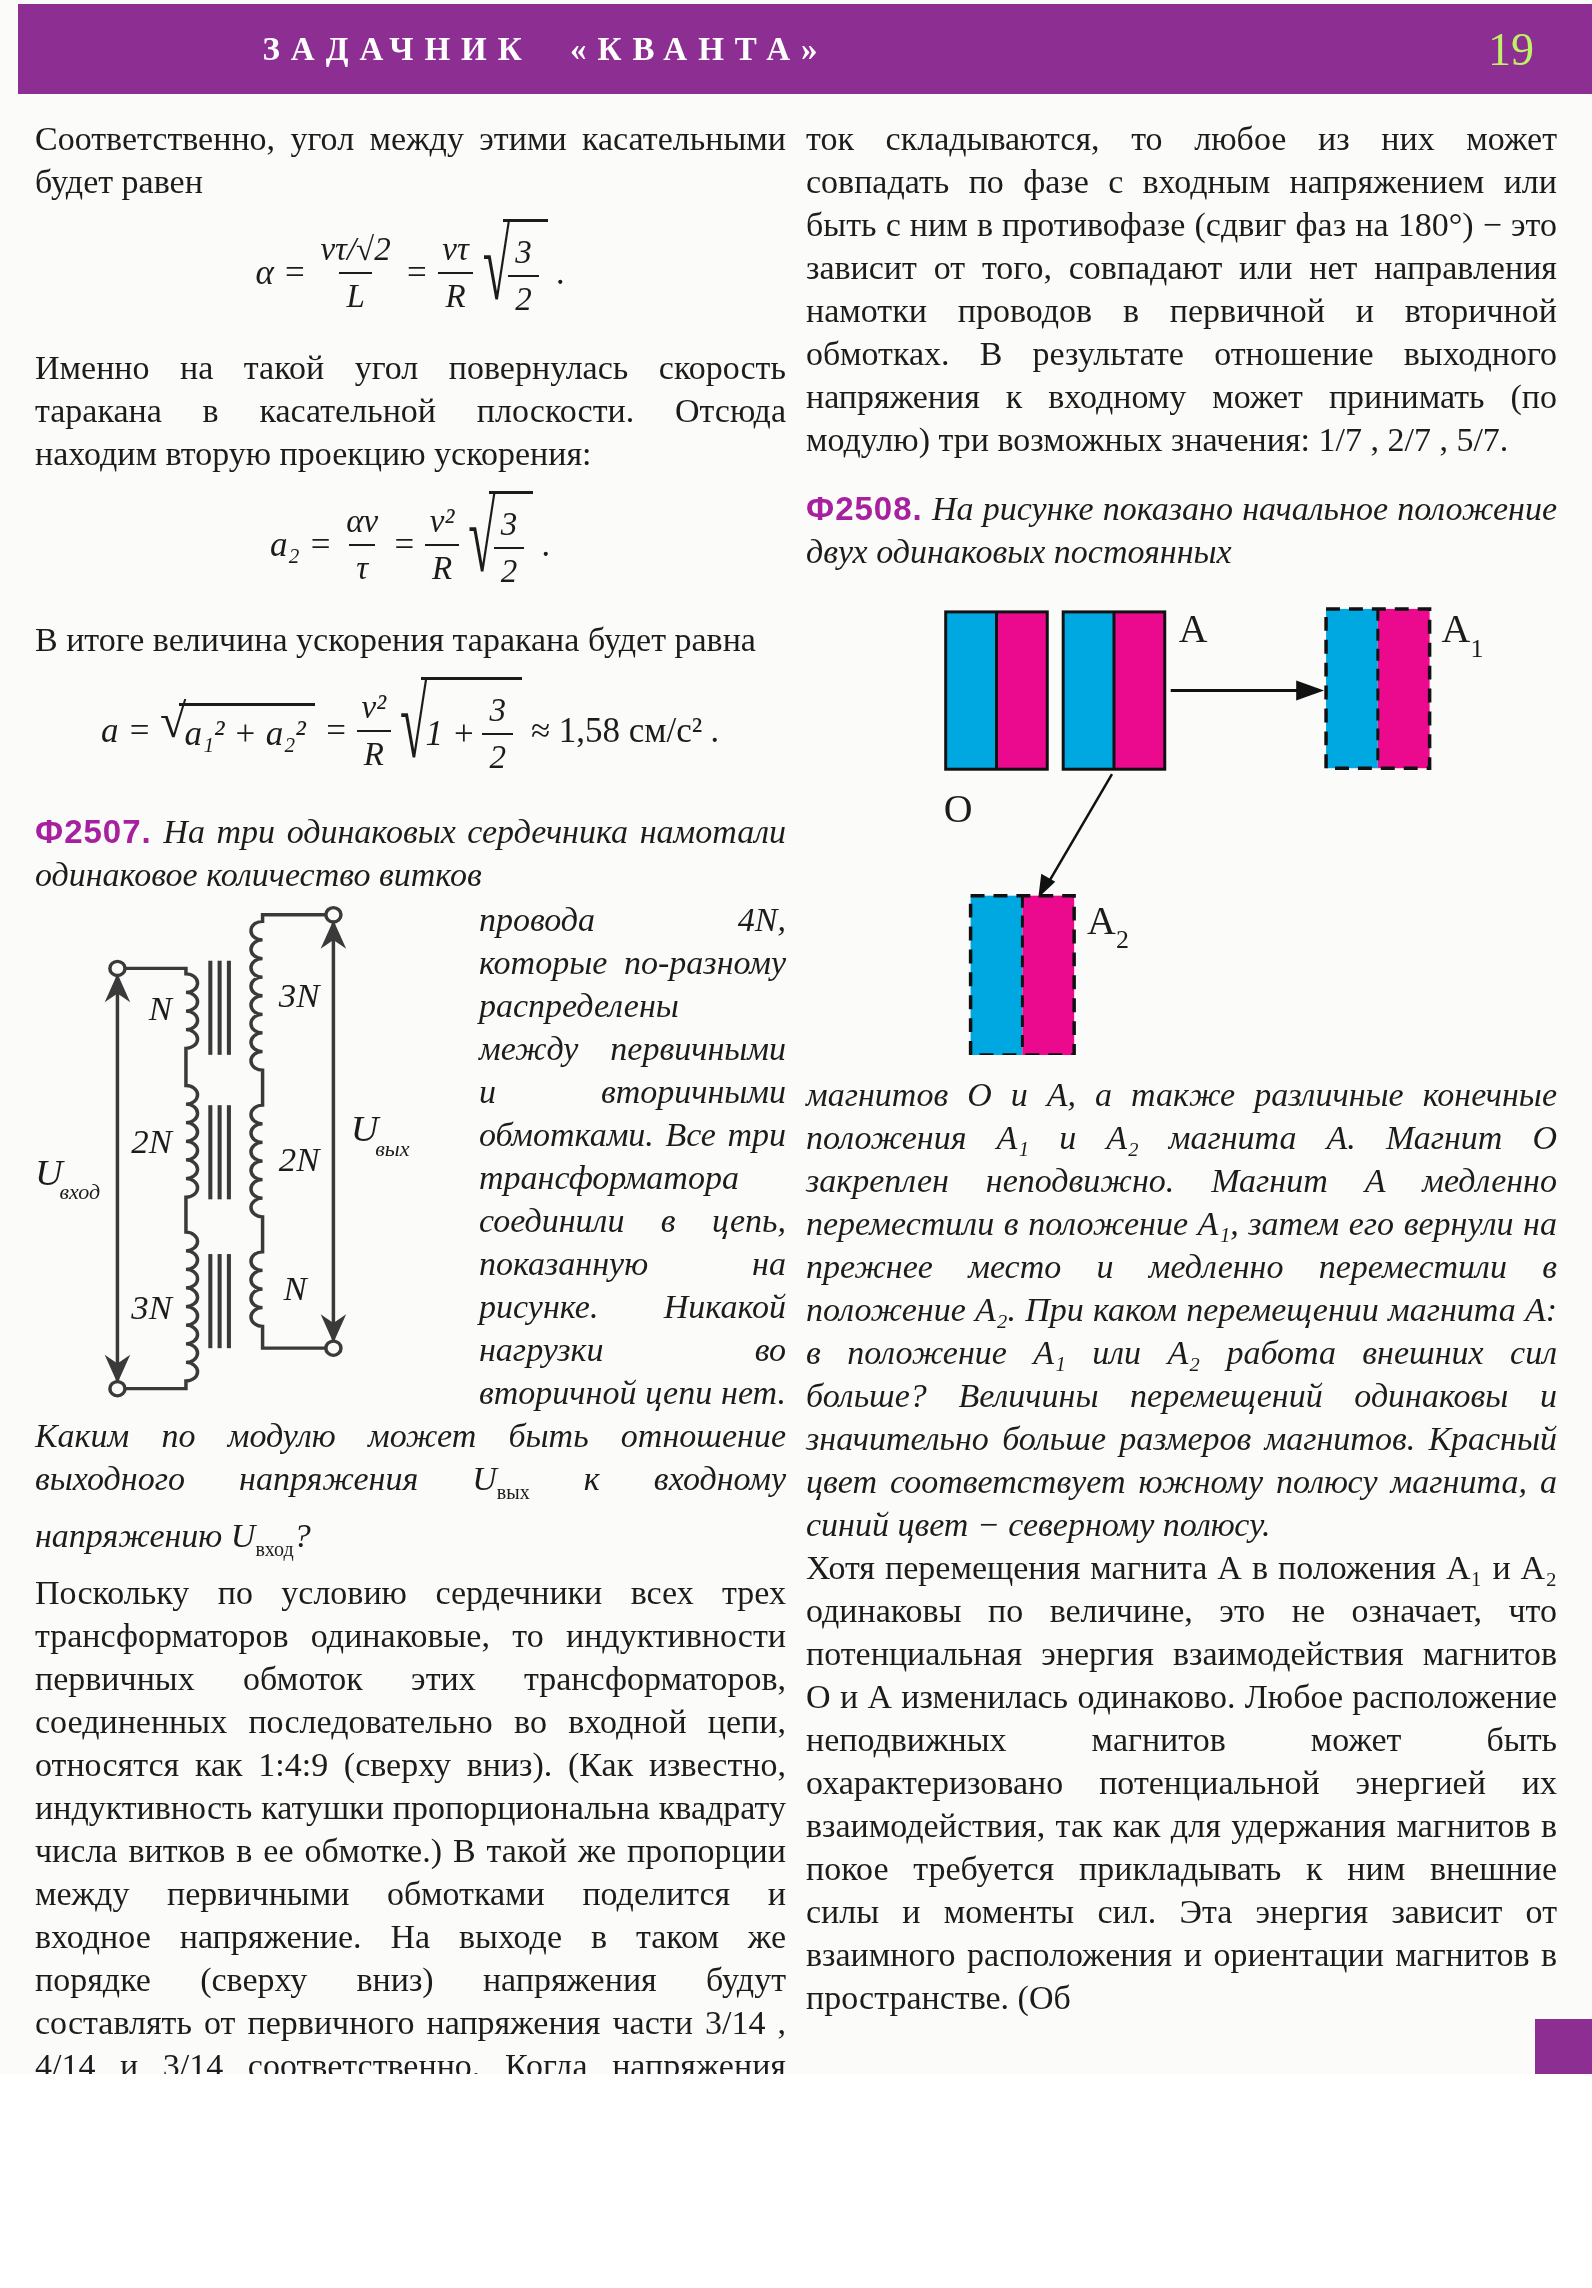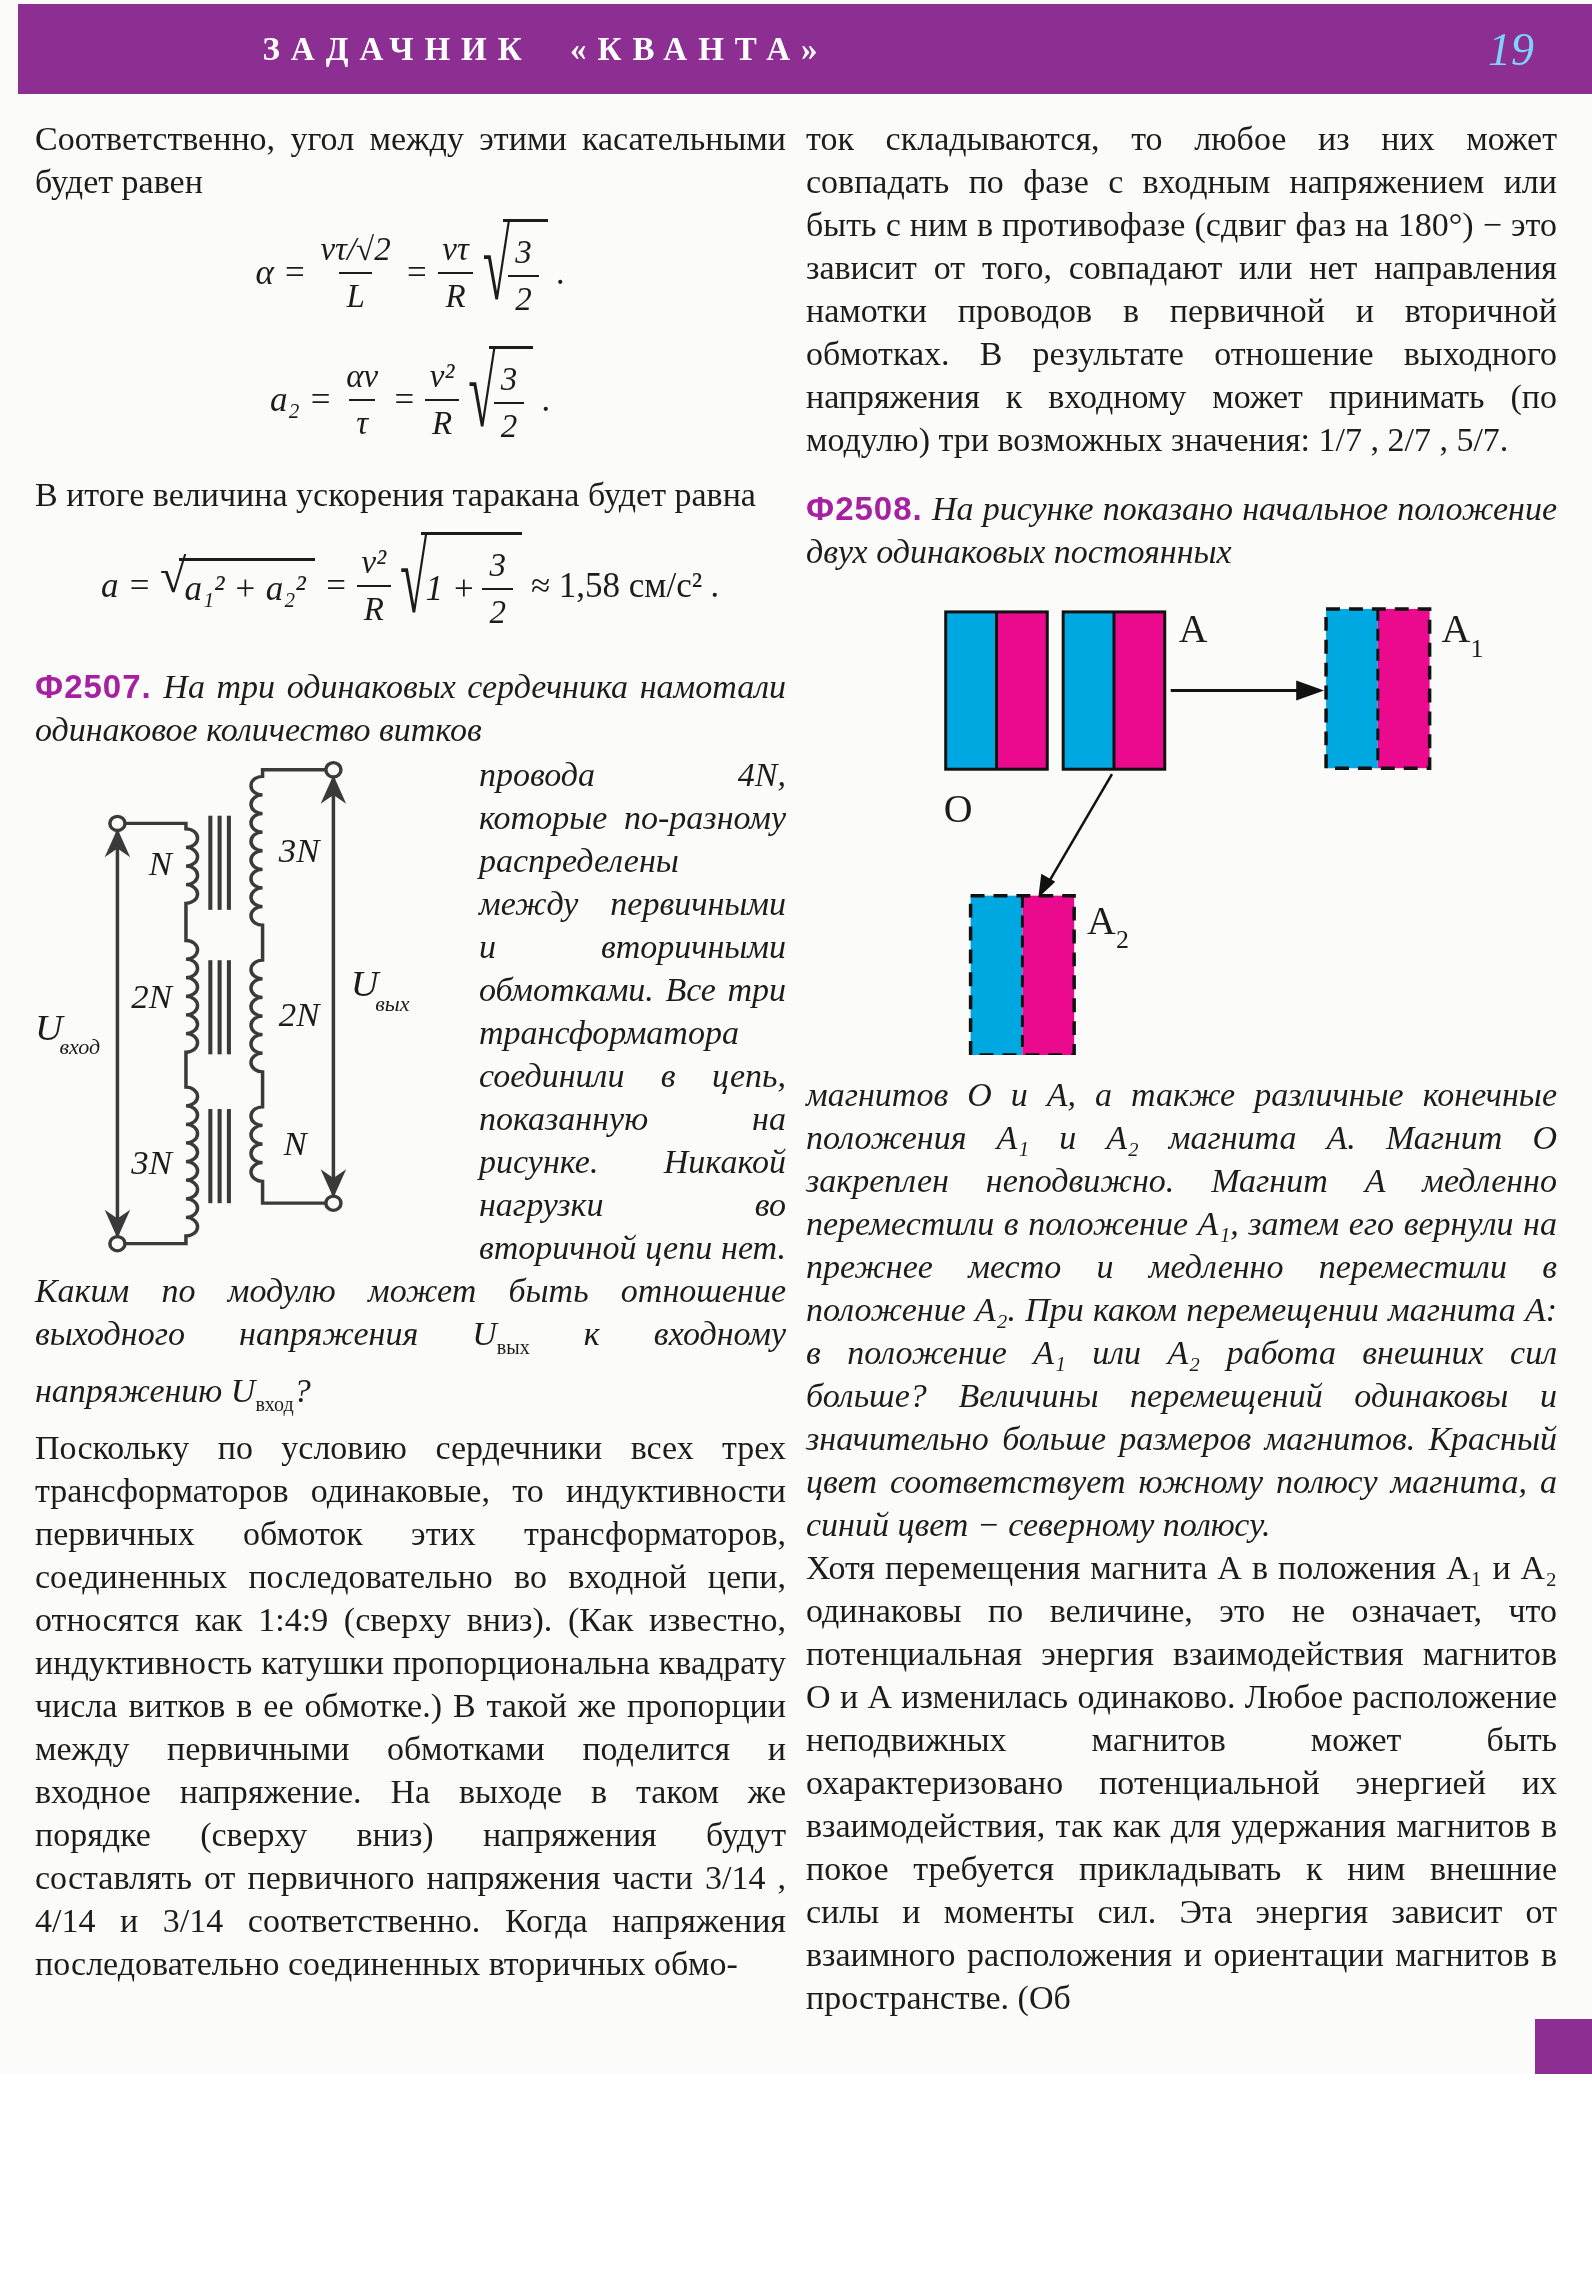--- a/index.html
+++ b/index.html
@@ -4,21 +4,21 @@
 <style>
   html,body{margin:0;padding:0;}
   .page{position:relative;width:1592px;height:2074px;background:var(--paper,#fbfbf9);
         overflow:hidden;color:var(--ink,#1c1c1c);
         font-family:"Liberation Serif","DejaVu Serif",serif;}
   
   .topbar{position:absolute;left:18px;top:4px;right:0;height:90px;background:var(--header_purple,#8D2E93);}
   .topbar-title{position:absolute;left:0;top:0;width:1055px;height:90px;display:flex;align-items:center;justify-content:center;
         color:#fff;font-weight:bold;font-size:33px;letter-spacing:11px;word-spacing:18px;}
   .topbar-page{position:absolute;right:58px;top:0;height:90px;display:flex;align-items:center;
-        color:#7dd3fc;font-size:46px;font-style:italic;}
+        color:#bef264;font-size:46px;}
   .corner{position:absolute;right:0;bottom:0;width:57px;height:55px;background:var(--header_purple,#8D2E93);}
   
   .columns{position:absolute;top:117px;left:35px;width:1522px;display:flex;gap:20px;}
   .col{width:751px;}
   p.body-text{font-size:34px;line-height:43px;text-align:justify;margin:0;}
   .sol{margin-top:24px;}
   .author{text-align:right;font-style:italic;font-size:34px;margin:10px 6px 0 0;}
   
   .formula{display:flex;align-items:center;justify-content:center;gap:9px;
            font-size:35px;font-style:italic;margin:16px 0 20px;}
@@ -83,20 +83,21 @@
           <span class="cont">
             <span class="frac">
               <span class="num">3</span>
               <span class="den">2</span>
             </span>
           </span>
         </span>
         <span>.</span>
       </div>
 
+      <p class="body-text">Именно на такой угол повернулась скорость таракана в касательной плоскости. Отсюда находим вторую проекцию ускорения:</p>
 
       <div class="formula">
         <span>a₂</span>
         <span>=</span>
         <span class="frac">
           <span class="num">αv</span>
           <span class="den">τ</span>
         </span>
         <span>=</span>
         <span class="frac">

